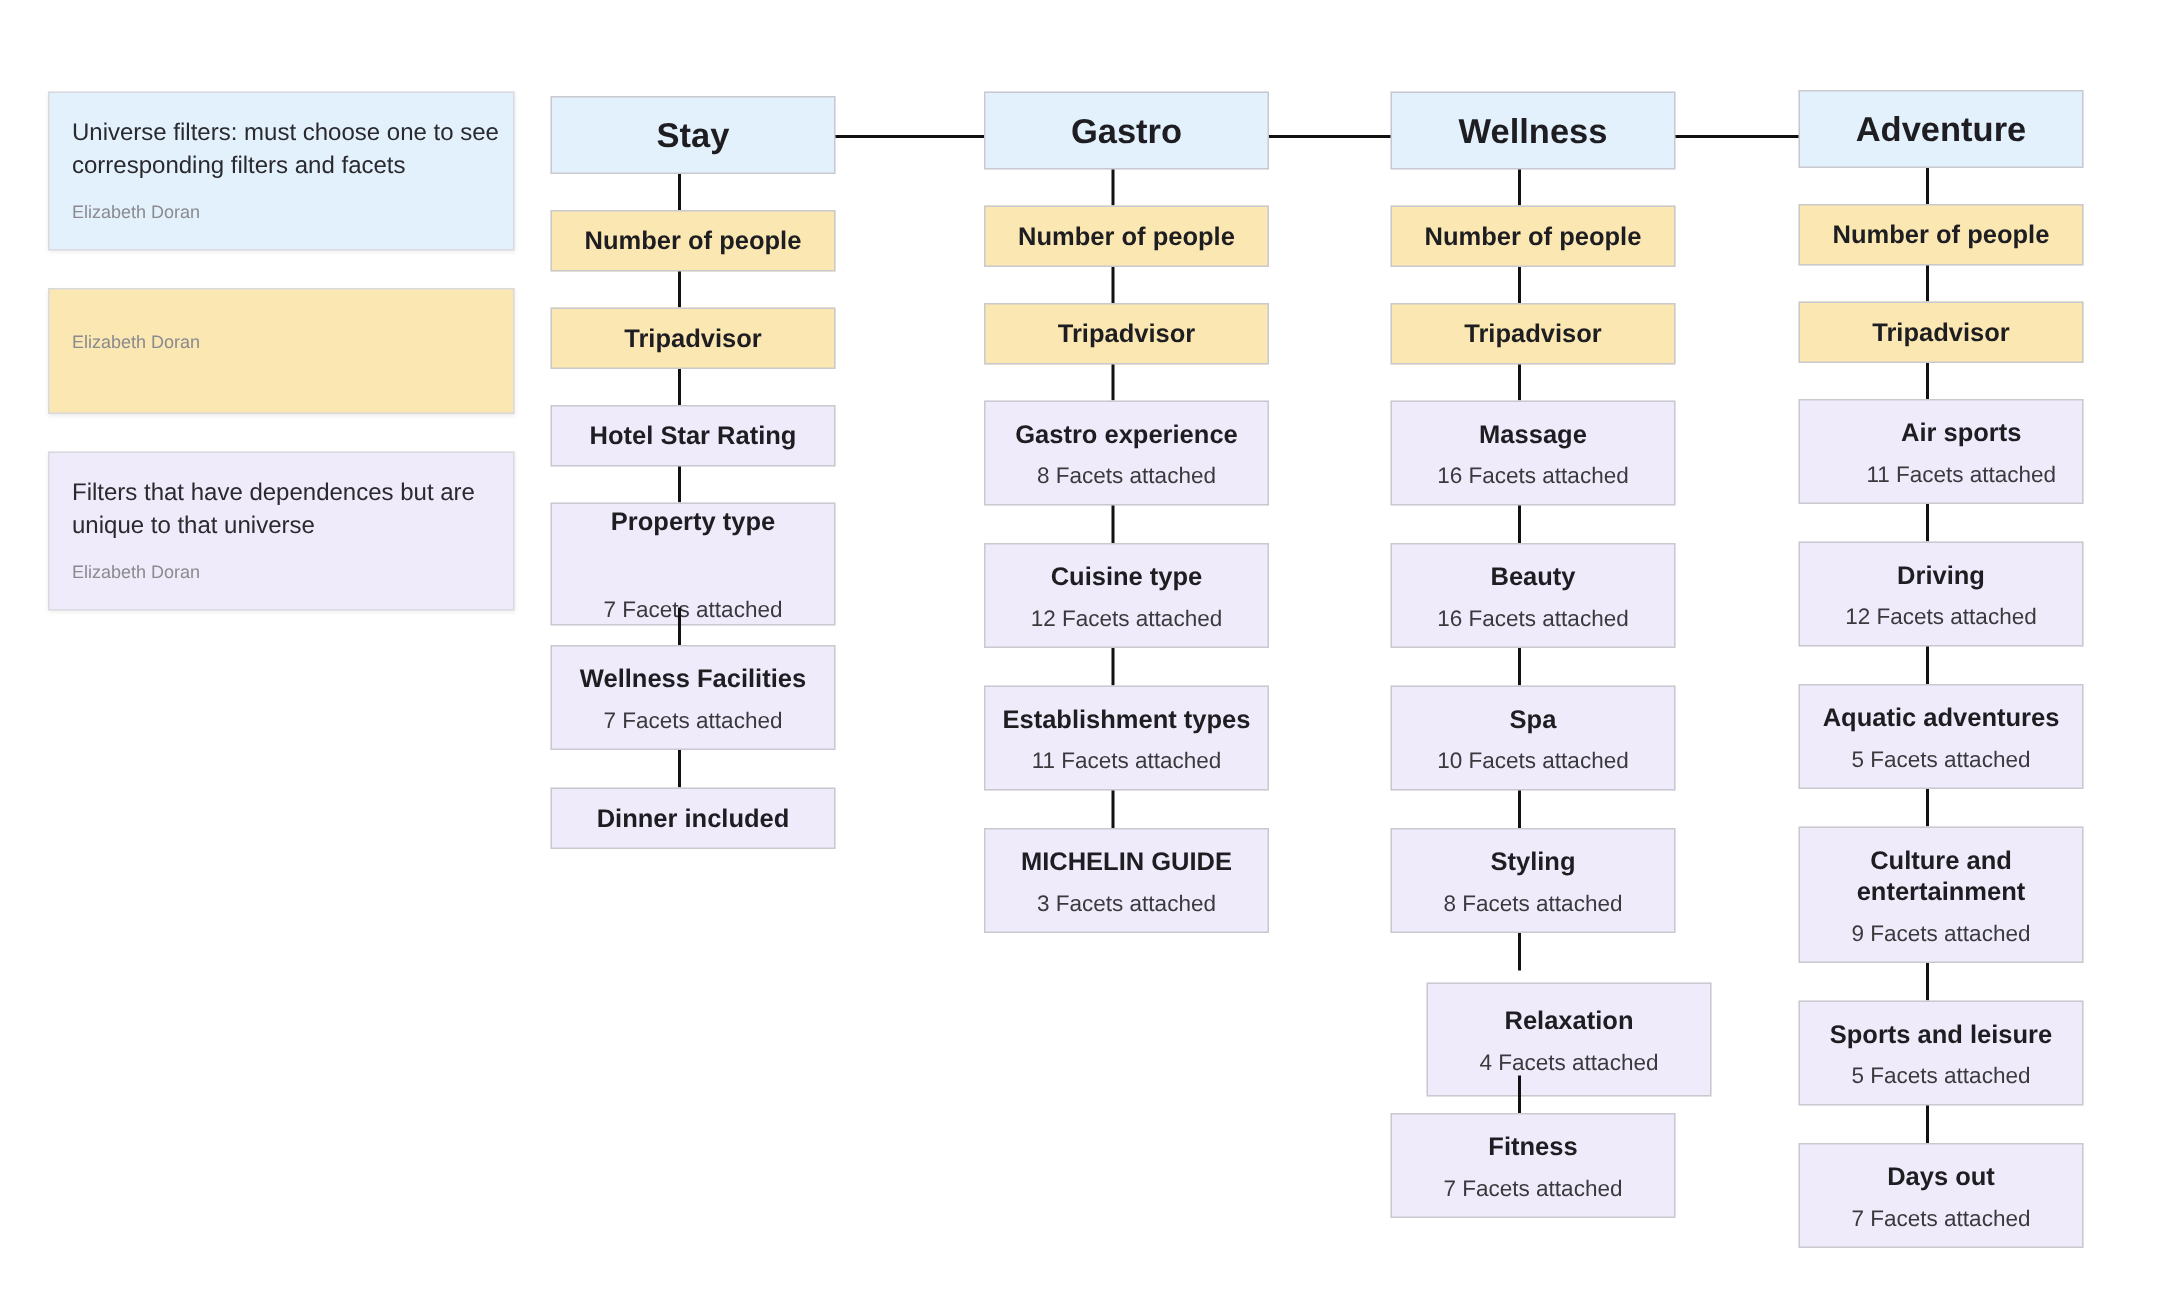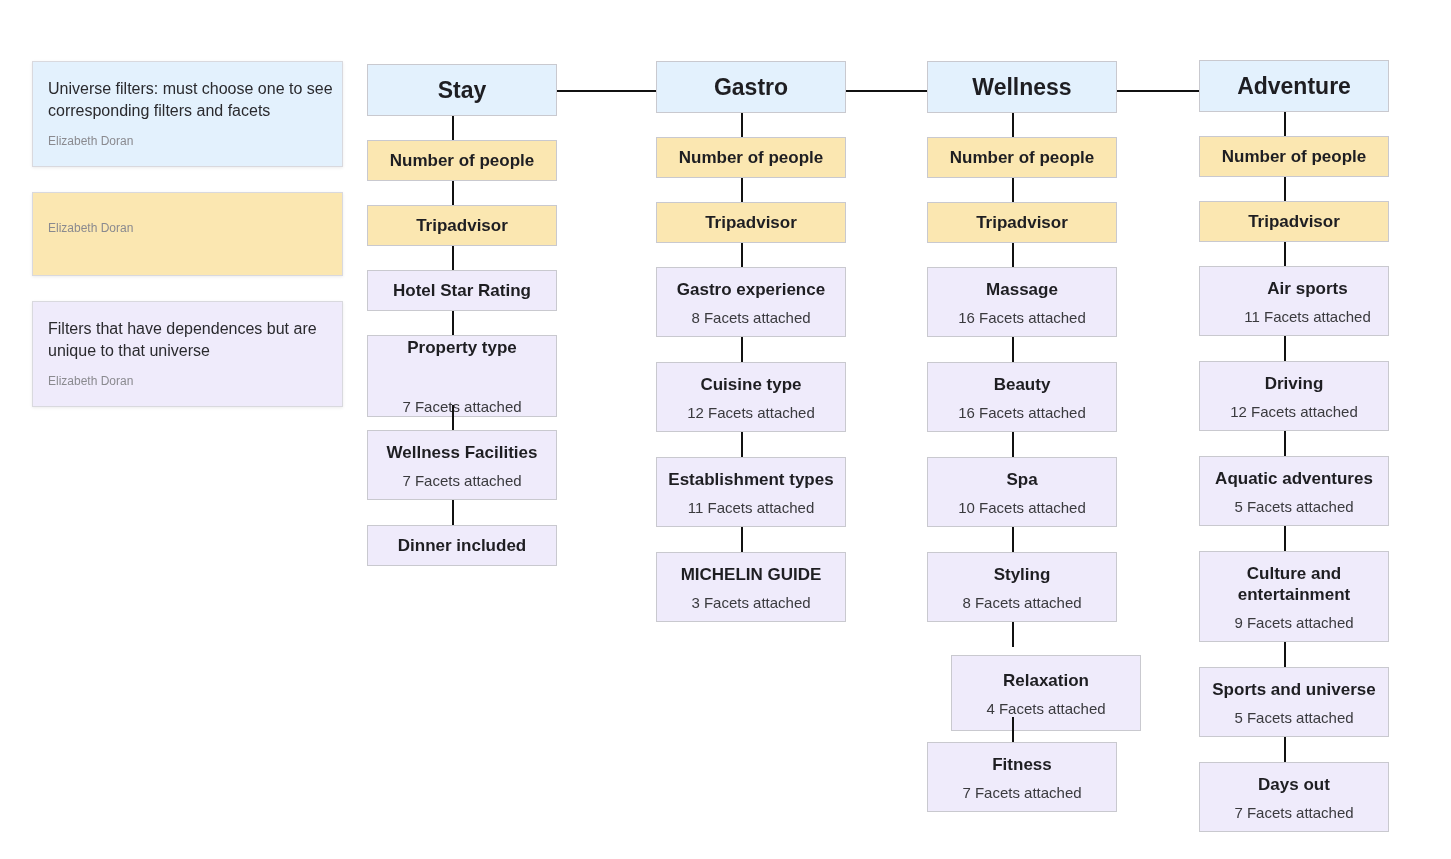--- a/index.html
+++ b/index.html
@@ -135,21 +135,21 @@
       <div class="title">Aquatic adventures</div>
       <div class="sub">5 Facets attached</div>
     </div>
     <div class="vline" style="left: 1284px; top: 526px; height: 25px;"></div>
     <div class="node unique" style="left: 1199px; top: 551px; height: 91px;">
       <div class="title" style="max-width: 150px;">Culture and entertainment</div>
       <div class="sub">9 Facets attached</div>
     </div>
     <div class="vline" style="left: 1284px; top: 642px; height: 25px;"></div>
     <div class="node unique" style="left: 1199px; top: 667px; height: 70px;">
-      <div class="title">Sports and universe</div>
+      <div class="title">Sports and leisure</div>
       <div class="sub">5 Facets attached</div>
     </div>
     <div class="vline" style="left: 1284px; top: 737px; height: 25px;"></div>
     <div class="node unique" style="left: 1199px; top: 762px; height: 70px;">
       <div class="title">Days out</div>
       <div class="sub">7 Facets attached</div>
     </div>
     <div class="hline" style="left: 557px; top: 90px; width: 99px;"></div>
     <div class="hline" style="left: 846px; top: 90px; width: 81px;"></div>
     <div class="hline" style="left: 1117px; top: 90px; width: 82px;"></div>

